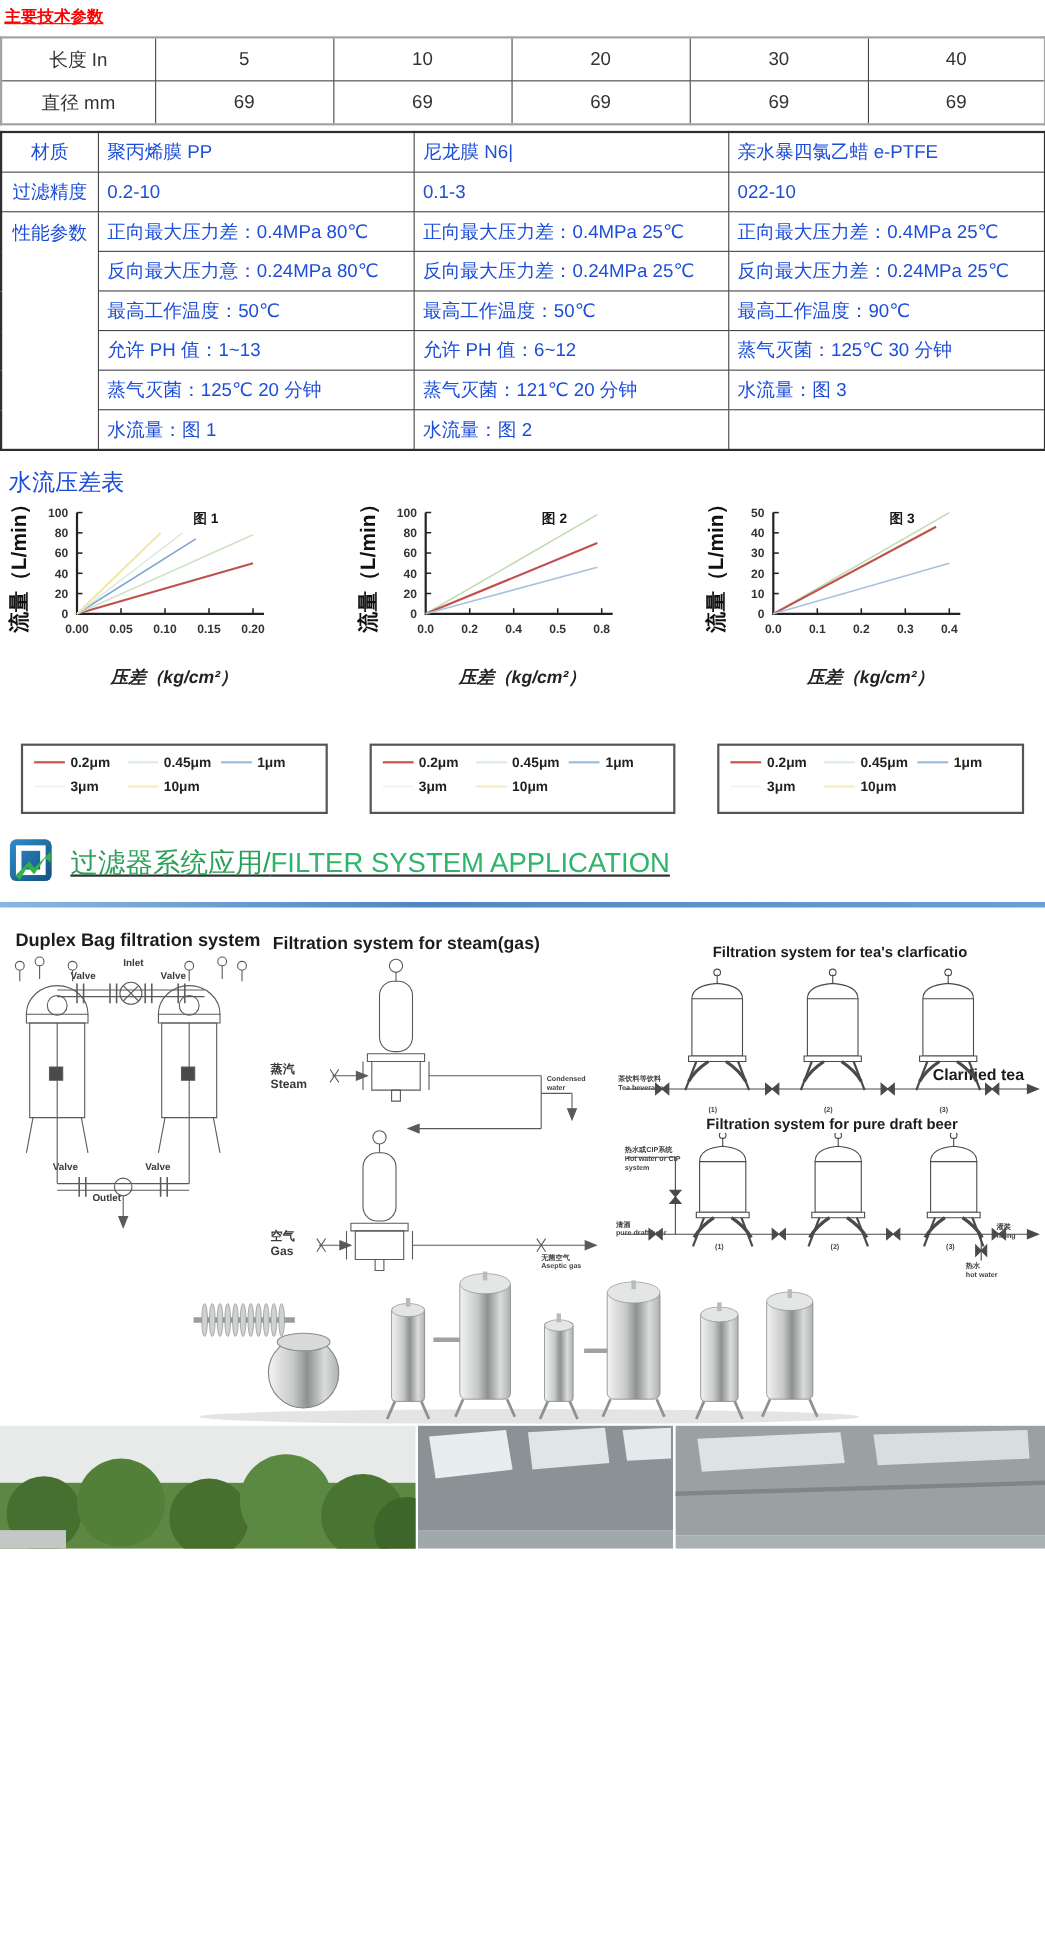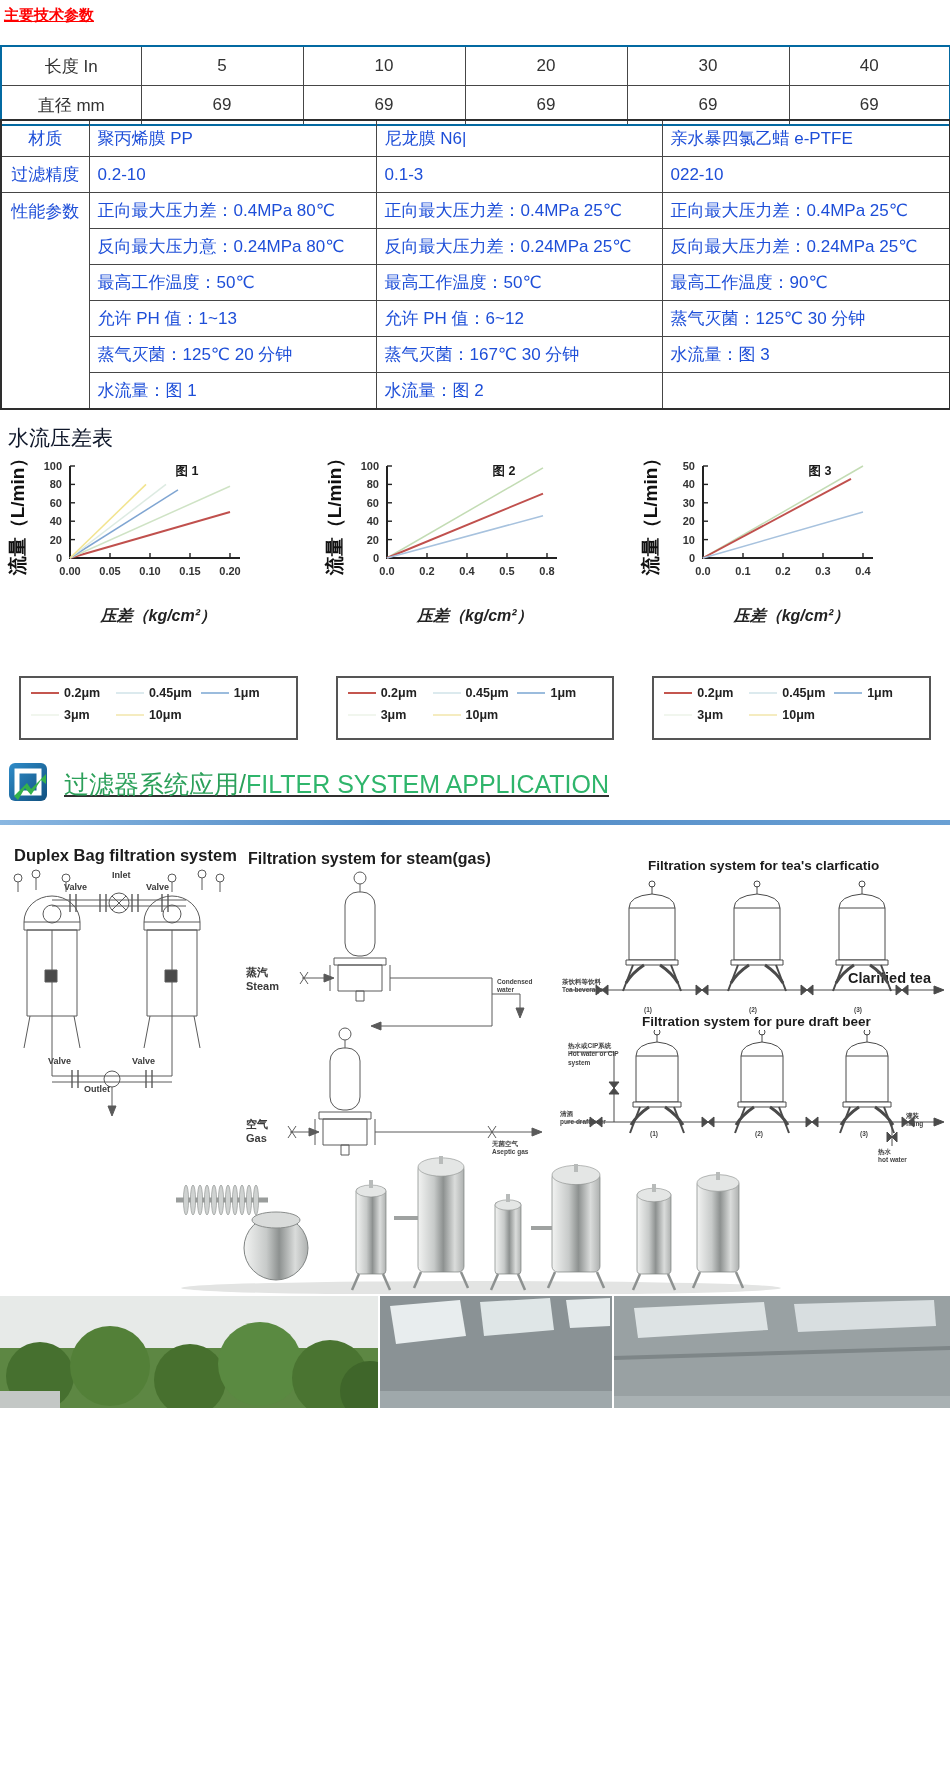--- a/index.html
+++ b/index.html
@@ -3,28 +3,28 @@
 <meta charset="utf-8">
 <style>
   html,body{margin:0;padding:0;background:#fff;}
   #doc{position:relative;width:950px;height:1408px;background:#fff;overflow:hidden;
        font-family:"Liberation Sans","DejaVu Sans",sans-serif;color:#2f2f2f;}
   .abs{position:absolute;}
   
   .red-title{left:4px;top:6px;font-size:15px;font-weight:bold;color:#fe0000;text-decoration:underline;}
   
   table{border-collapse:collapse;table-layout:fixed;}
-  .size-table{top:45px;left:0;width:949px;border:2px solid #0369a1;}
+  .size-table{top:33px;left:0;width:949px;border:2px solid #a3a3a3;}
   .size-table td{border:1px solid #464646;height:36px;text-align:center;font-size:17px;color:#333;}
   .spec-table{top:119px;left:0;width:949px;border:2px solid #2e2e2e;}
   .spec-table td{border:1px solid #464646;height:35px;font-size:17px;color:#1d4ed8;padding:0 0 0 8px;}
   .spec-table td.lbl{text-align:center;padding:0;}
   .spec-table td.top{vertical-align:top;padding-top:7px;}
   
-  .flow-title{top:424px;left:8px;font-size:21px;color:#0f172a;}
+  .flow-title{top:424px;left:8px;font-size:21px;color:#1d4ed8;}
   #charts-row{top:452px;left:0;width:950px;display:flex;}
   .chart-block{width:316.6px;}
   svg.chart{width:316px;height:138px;display:block;}
   .tick{font:bold 11px "Liberation Sans","DejaVu Sans",sans-serif;fill:#333;}
   .ctitle{font:bold 12.5px "Liberation Sans","DejaVu Sans",sans-serif;fill:#1a1a1a;}
   .ylab{font:bold 19px "Liberation Sans","DejaVu Sans",sans-serif;fill:#111;}
   .xlabel{margin-top:16px;text-align:center;font-size:16px;font-weight:bold;color:#222;font-style:italic;}
   #legend-row{top:676px;left:0;width:950px;display:flex;}
   .legend-box{width:278px;margin:0 19px;border:2px solid #555;background:#fff;padding:8px 10px 6px 10px;height:46px;box-sizing:content-box;}
   .legend-grid{display:grid;grid-template-columns:1fr 1fr 1fr;row-gap:8px;}
@@ -122,21 +122,21 @@
         <td>最高工作温度：50℃</td>
         <td>最高工作温度：90℃</td>
       </tr>
       <tr>
         <td>允许 PH 值：1~13</td>
         <td>允许 PH 值：6~12</td>
         <td>蒸气灭菌：125℃ 30 分钟</td>
       </tr>
       <tr>
         <td>蒸气灭菌：125℃ 20 分钟</td>
-        <td>蒸气灭菌：167℃ 30 分钟</td>
+        <td>蒸气灭菌：121℃ 20 分钟</td>
         <td>水流量：图 3</td>
       </tr>
       <tr>
         <td>水流量：图 1</td>
         <td>水流量：图 2</td>
         <td></td>
       </tr>
     </tbody>
   </table>
 

